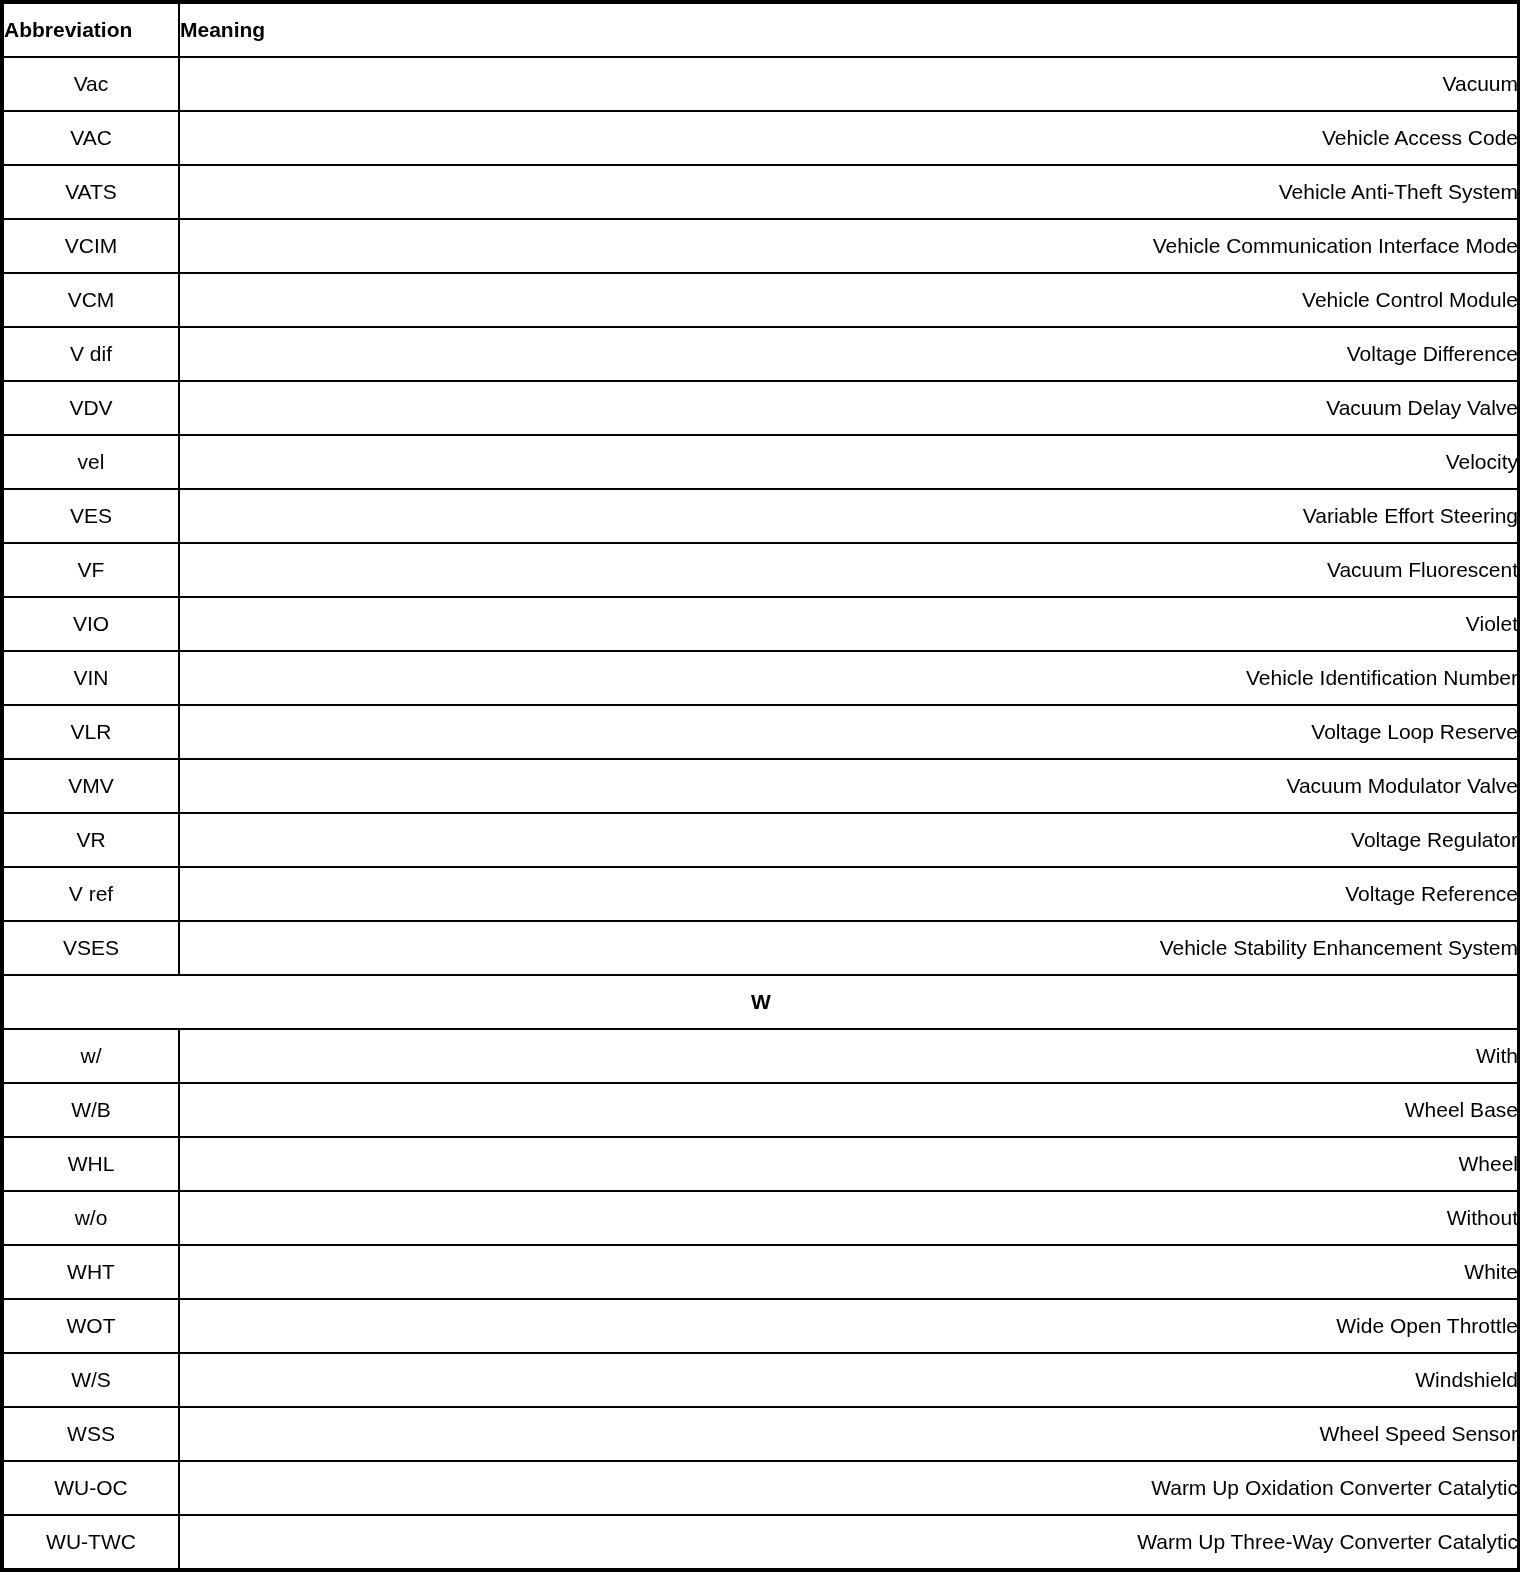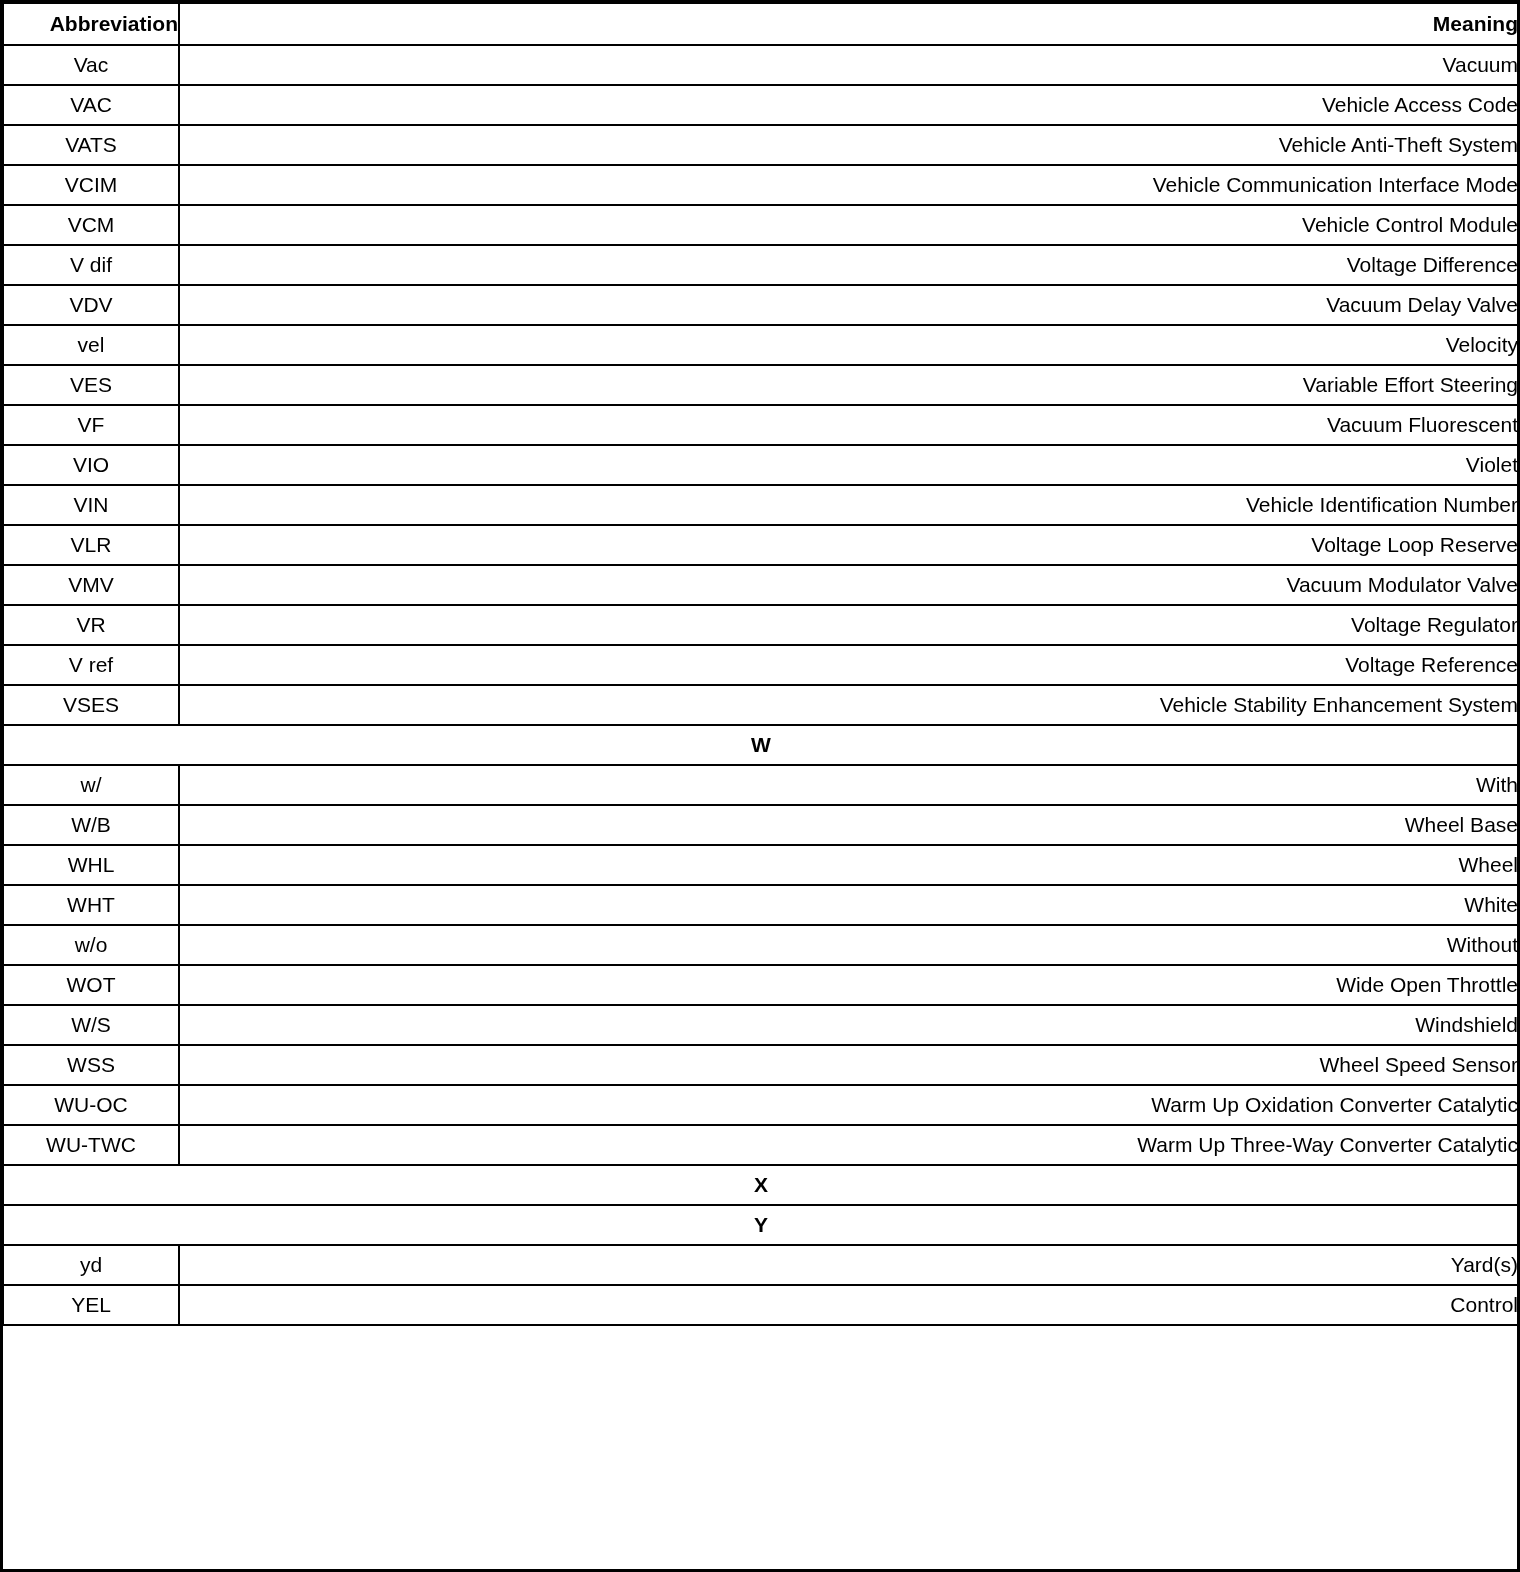--- a/index.html
+++ b/index.html
@@ -18,36 +18,36 @@
     position: relative;
     overflow: hidden;
   }
   table.abbrev-table {
     border-collapse: collapse;
     width: 1516px;
     margin: 2px 0 0 2px;
     table-layout: fixed;
   }
   table.abbrev-table tr {
-    height: 40px;
+    height: 54px;
   }
   table.abbrev-table th,
   table.abbrev-table td {
     border: 2px solid #000000;
     padding: 0;
     vertical-align: middle;
     font-size: 21px;
     line-height: 24px;
   }
   col.col-abbr { width: 176px; }
   col.col-meaning { width: 1340px; }
 
   th.head-abbr, th.head-meaning {
     font-weight: bold;
-    text-align: right;
+    text-align: left;
     font-size: 21.5px;
     height: 40px;
   }
   td.abbr {
     text-align: center;
     font-weight: normal;
   }
   td.meaning {
     text-align: right;
     padding-left: 8px;
@@ -162,26 +162,26 @@
         </tr>
         <tr>
           <td class="abbr">W/B</td>
           <td class="meaning">Wheel Base</td>
         </tr>
         <tr>
           <td class="abbr">WHL</td>
           <td class="meaning">Wheel</td>
         </tr>
         <tr>
+          <td class="abbr">w/o</td>
+          <td class="meaning">Without</td>
+        </tr>
+        <tr>
           <td class="abbr">WHT</td>
           <td class="meaning">White</td>
-        </tr>
-        <tr>
-          <td class="abbr">w/o</td>
-          <td class="meaning">Without</td>
         </tr>
         <tr>
           <td class="abbr">WOT</td>
           <td class="meaning">Wide Open Throttle</td>
         </tr>
         <tr>
           <td class="abbr">W/S</td>
           <td class="meaning">Windshield</td>
         </tr>
         <tr>

